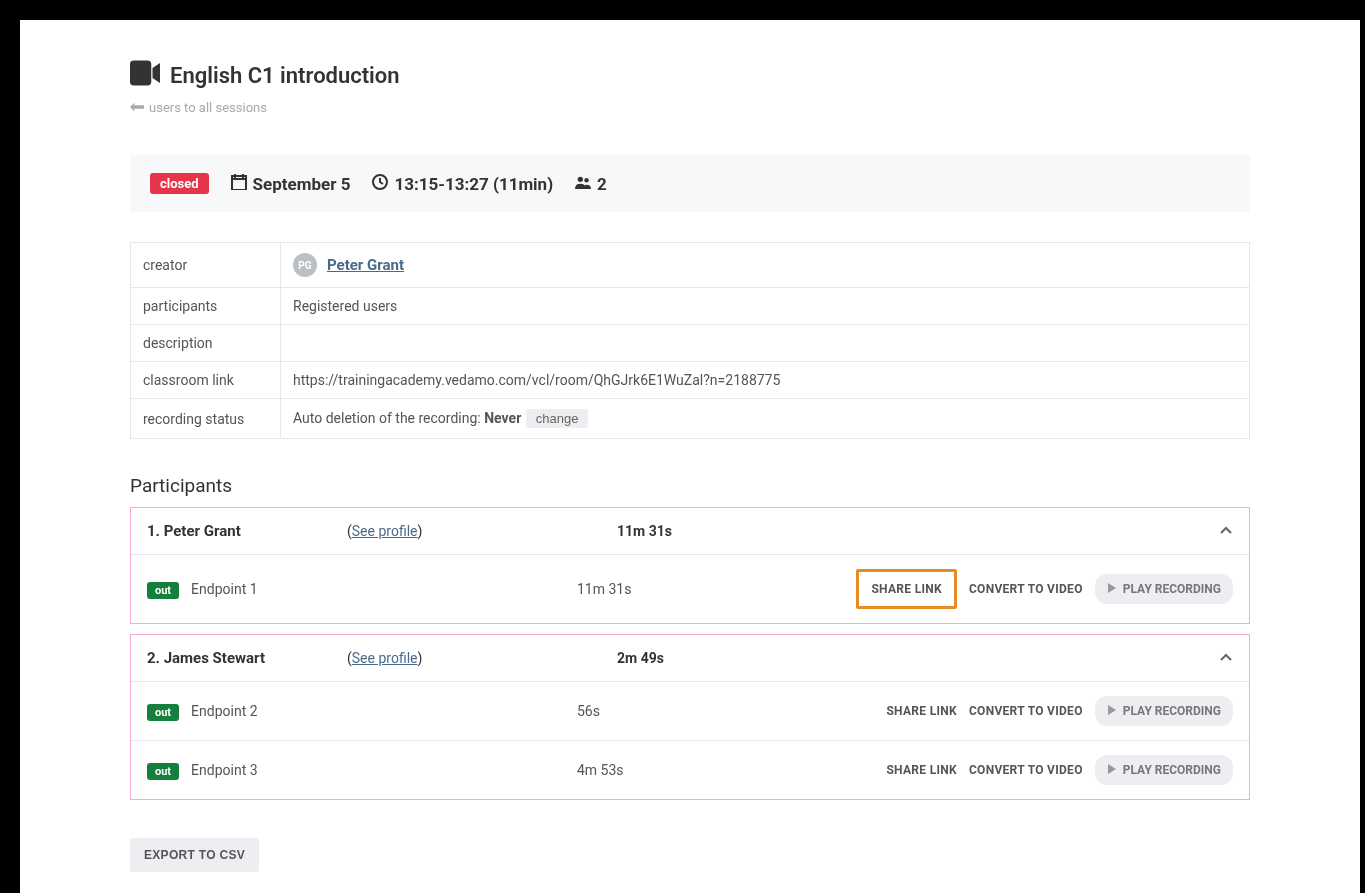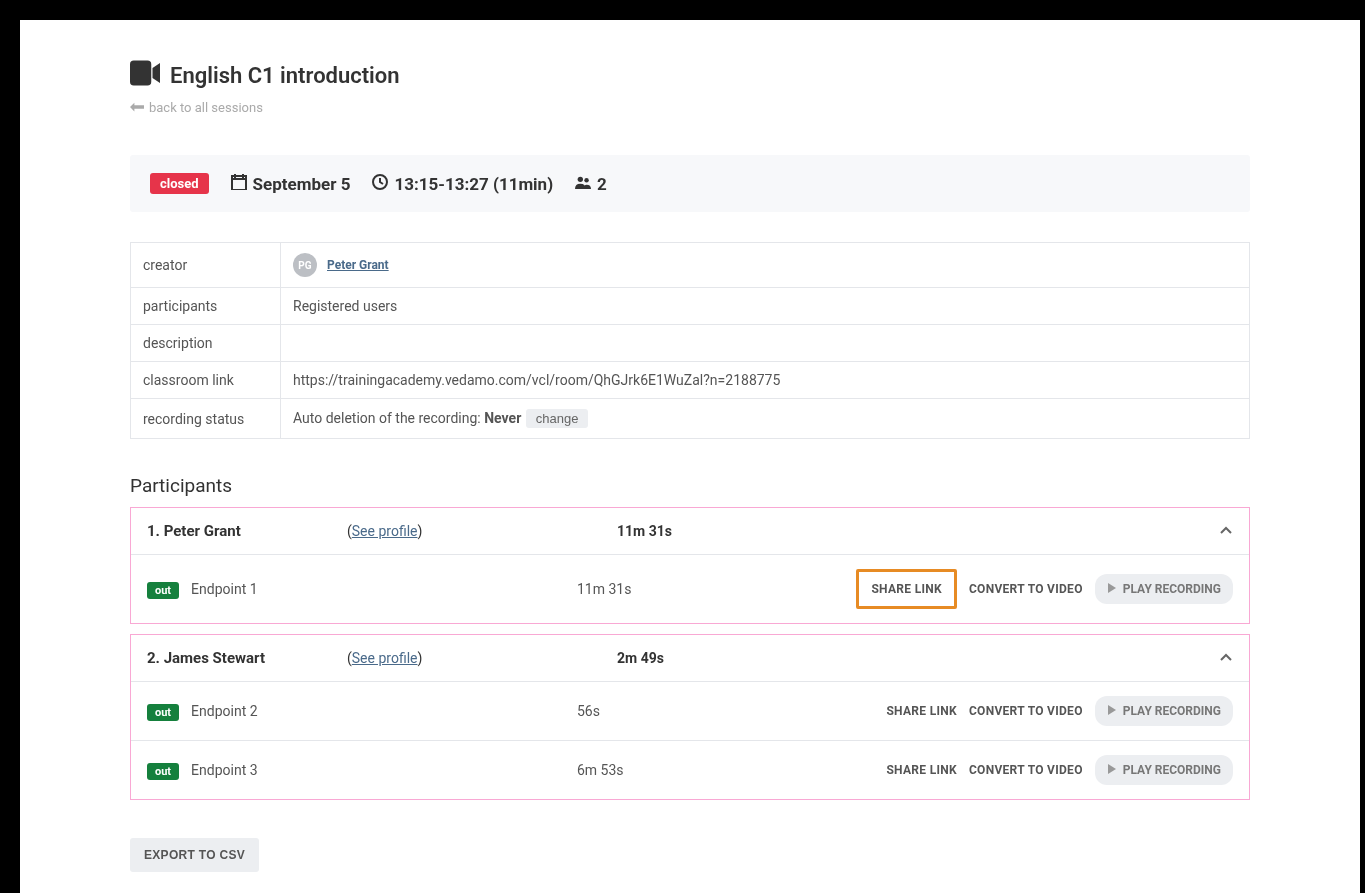--- a/index.html
+++ b/index.html
@@ -93,21 +93,21 @@
     color: #fff;
     font-size: 10px;
     font-weight: 700;
     display: inline-flex;
     align-items: center;
     justify-content: center;
   }
   .creator-name {
     color: #4a6a8a;
     font-weight: 700;
-    font-size: 12px;
+    font-size: 15px;
   }
   .change-btn {
     background: #eceef1;
     color: #666;
     border: none;
     padding: 2px 10px;
     border-radius: 3px;
     font-size: 13px;
     margin-left: 1px;
     cursor: pointer;
@@ -211,21 +211,21 @@
     </span>
     <span>English C1 introduction</span>
   </h1>
 
   <a href="#" class="back-link">
     <span>
       <svg viewBox="0 0 16 10">
           <path d="M0 5 L5 0 L5 3 L16 3 L16 7 L5 7 L5 10 Z"></path>
         </svg>
     </span>
-    <span>back to all sessions</span>
+    <span>users to all sessions</span>
   </a>
 
   <div class="info-bar">
     <span class="badge-closed">closed</span>
     <span class="info-item">
       <span>
         <svg viewBox="0 0 16 16">
             <path d="M1 2 L15 2 L15 16 L1 16 Z M1 5 L15 5 M4 0 L4 4 M12 0 L12 4" fill="none" stroke="#333" stroke-width="2"></path>
           </svg>
       </span>
@@ -330,21 +330,21 @@
             <span class="play-btn">
               <span><svg viewBox="0 0 10 10">
                   <path d="M1 0 L9 5 L1 10 Z"></path>
                 </svg></span>
               <span>PLAY RECORDING</span>
             </span>
           </span>
         </div>
         <div class="endpoint-row">
           <span class="ep-name"><span class="badge-out">out</span>Endpoint 3</span>
-          <span class="ep-duration">6m 53s</span>
+          <span class="ep-duration">4m 53s</span>
           <span class="ep-actions">
             <a class="action-link">SHARE LINK</a>
             <a class="action-link">CONVERT TO VIDEO</a>
             <span class="play-btn">
               <span><svg viewBox="0 0 10 10">
                   <path d="M1 0 L9 5 L1 10 Z"></path>
                 </svg></span>
               <span>PLAY RECORDING</span>
             </span>
           </span>

